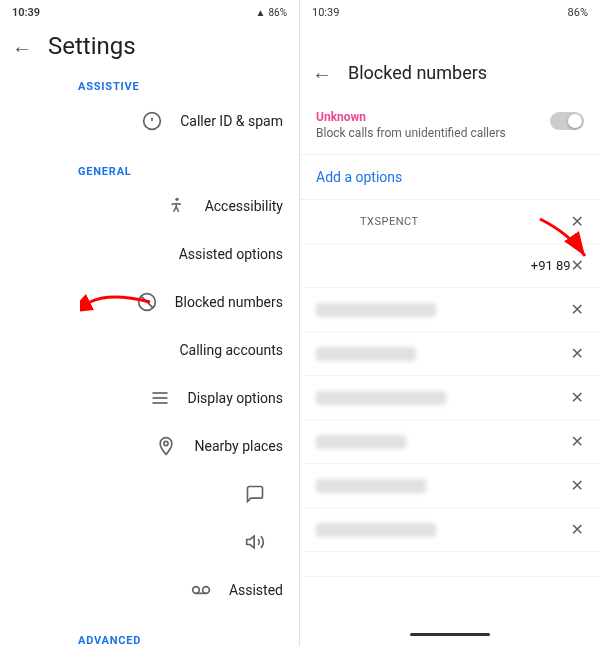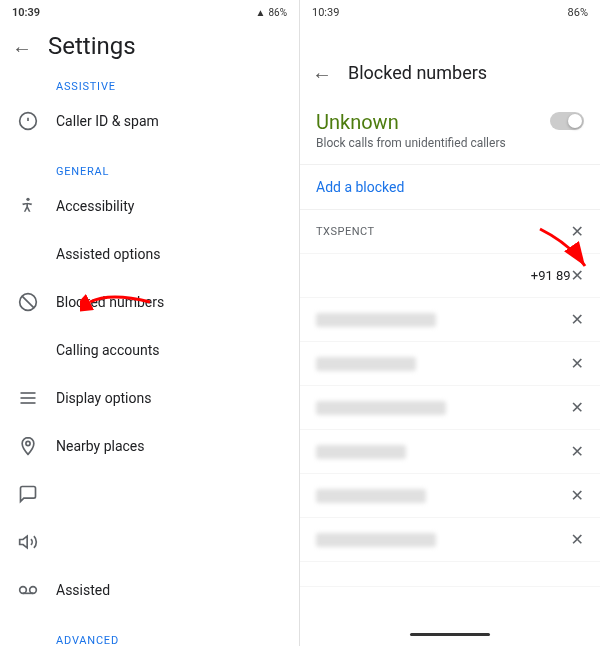--- a/index.html
+++ b/index.html
@@ -52,33 +52,35 @@
 
     .top-bar-title {
       font-size: 24px;
       font-weight: 400;
       color: #202124;
     }
 
     .section-header {
       padding: 12px 16px 4px 56px;
       font-size: 11px;
-      font-weight: 400;
+      font-weight: 700;
       color: #1a73e8;
       letter-spacing: 0.8px;
       text-transform: uppercase;
+      margin-left: 22px;
     }
 
     .menu-item {
       display: flex;
       align-items: center;
       padding: 12px 16px;
       cursor: pointer;
       min-height: 48px;
       position: relative;
+      justify-content: flex-end;
     }
 
     .menu-icon {
       width: 24px;
       height: 24px;
       margin-right: 16px;
       display: flex;
       align-items: center;
       justify-content: center;
       color: #5f6368;
@@ -135,23 +137,23 @@
 
     .unknown-section {
       padding: 14px 16px;
       display: flex;
       align-items: flex-start;
       justify-content: space-between;
       border-bottom: 1px solid #f0f0f0;
     }
 
     .unknown-text .unknown-title {
-      font-size: 20px;
-      color: #4d7c0f;
-      font-weight: 400;
+      font-size: 12px;
+      color: #ec4899;
+      font-weight: 700;
     }
 
     .unknown-text .unknown-sub {
       font-size: 12px;
       color: #5f6368;
       margin-top: 2px;
     }
 
     .toggle {
       width: 34px;
@@ -203,20 +205,21 @@
     .blocked-number-label {
       font-size: 13px;
       color: #202124;
     }
 
     .blocked-number-label.section-name {
       font-size: 11px;
       color: #5f6368;
       text-transform: uppercase;
       letter-spacing: 0.5px;
+      margin-left: 44px;
     }
 
     .close-x {
       font-size: 16px;
       color: #5f6368;
       cursor: pointer;
       font-weight: 300;
     }
 
     .blurred-row {
@@ -400,21 +403,21 @@
 
     <div class="unknown-section">
       <div class="unknown-text">
         <div class="unknown-title">Unknown</div>
         <div class="unknown-sub">Block calls from unidentified callers</div>
       </div>
       <div class="toggle"></div>
     </div>
 
 
-    <div class="add-number-btn">Add a blocked</div>
+    <div class="add-number-btn">Add a options</div>
 
     <div class="blocked-number-row">
       <span class="blocked-number-label section-name">TXSPENCT</span>
       <span class="close-x">✕</span>
     </div>
 
     <div class="blocked-number-row" style="position:relative;justify-content:flex-end;">
       <span class="blocked-number-label">+91 89</span>
       <span class="close-x">✕</span>
 

